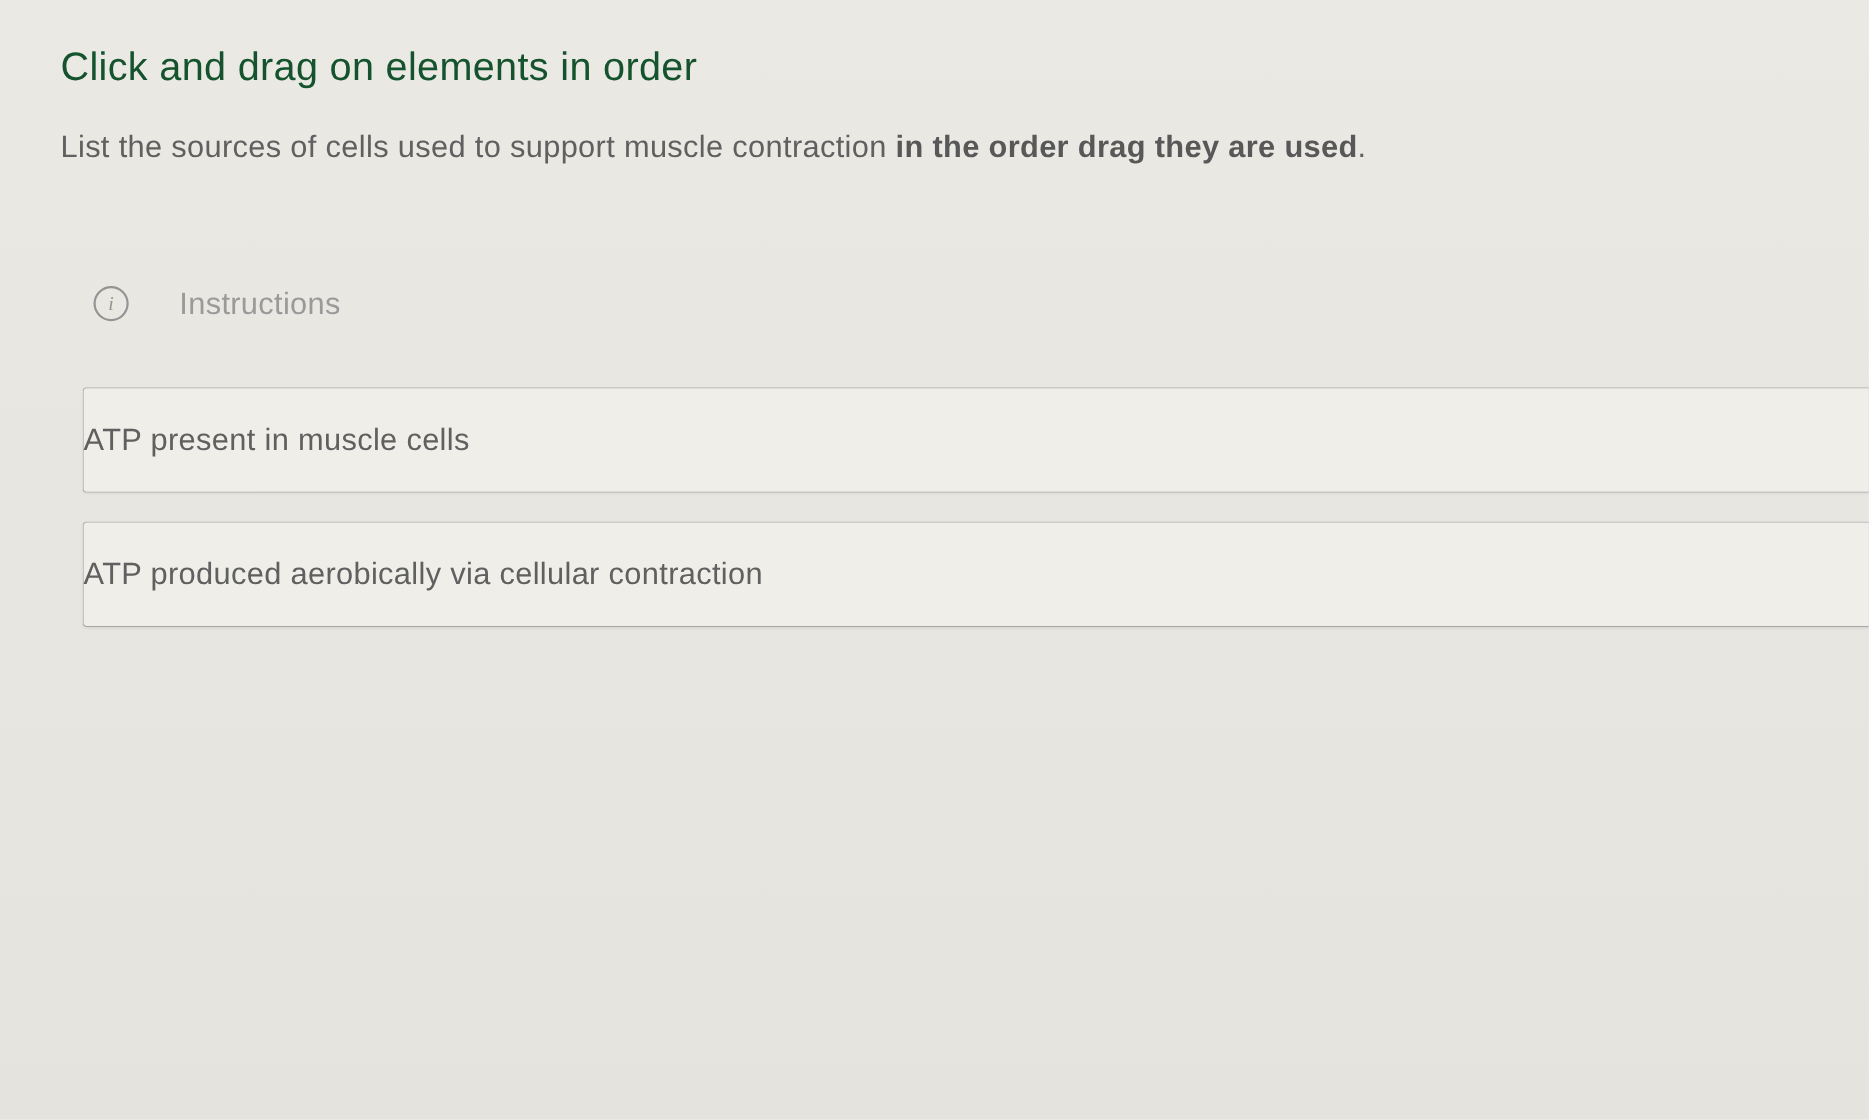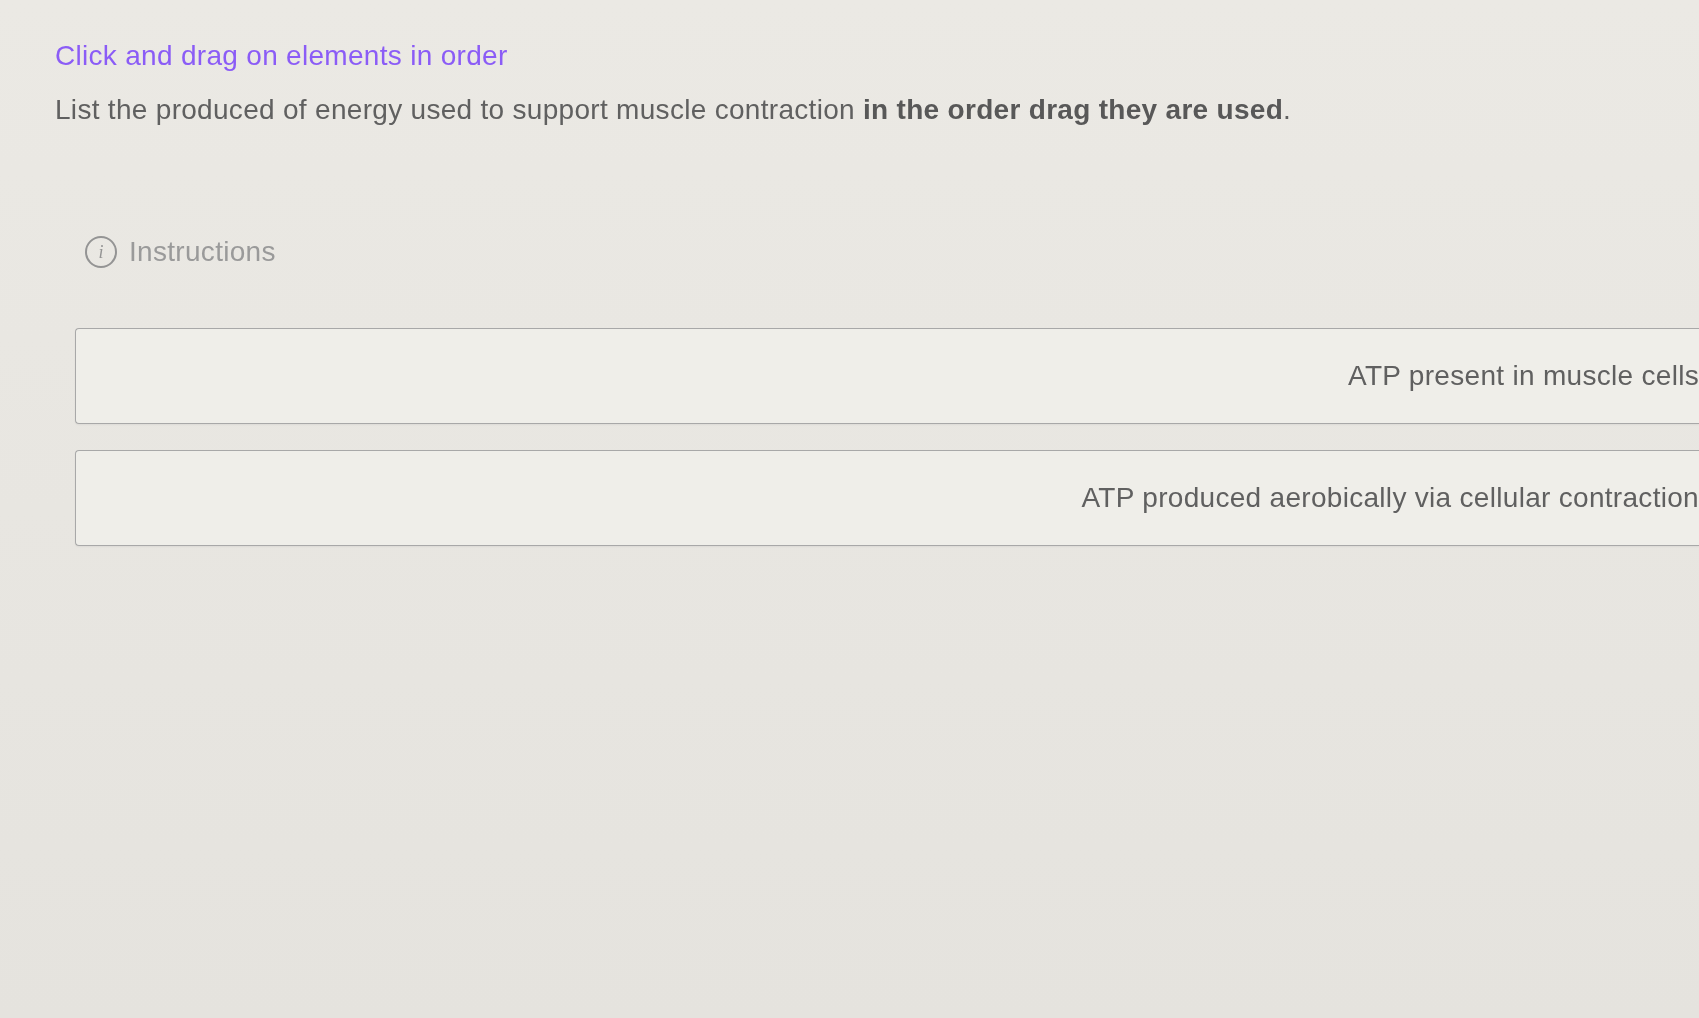--- a/index.html
+++ b/index.html
@@ -12,24 +12,24 @@
       font-family: -apple-system, BlinkMacSystemFont, 'Segoe UI', Helvetica, Arial, sans-serif;
       background: linear-gradient(to bottom, #ebe9e4 0%, #e5e3de 100%);
       width: 1699px;
       height: 1018px;
       padding: 40px 0 0 55px;
       color: #5a5a5a;
       overflow: hidden;
     }
     
     .header-text {
-      font-size: 28px;
-      color: #8b5cf6;
+      font-size: 36px;
+      color: #14532d;
       font-weight: 400;
-      margin-bottom: 22px;
+      margin-bottom: 36px;
       letter-spacing: 0.3px;
     }
     
     .question-text {
       font-size: 28px;
       color: #606060;
       font-weight: 400;
       margin-bottom: 110px;
       letter-spacing: 0.3px;
     }
@@ -60,37 +60,38 @@
       font-family: Georgia, serif;
       font-style: italic;
       font-weight: 300;
     }
     
     .instructions-label {
       font-size: 28px;
       color: #9a9a9a;
       font-weight: 400;
       letter-spacing: 0.3px;
+      margin-left: 34px;
     }
     
     .items-container {
       margin-left: 20px;
       display: flex;
       flex-direction: column;
       gap: 26px;
     }
     
     .drag-item {
       background: #efeee9;
       border: 1px solid #a8a8a8;
       border-radius: 4px 0 0 4px;
       height: 96px;
       display: flex;
       align-items: center;
-      justify-content: flex-end;
+      justify-content: flex-start;
       font-size: 28px;
       color: #606060;
       font-weight: 400;
       cursor: move;
       position: relative;
       letter-spacing: 0.3px;
       box-shadow: 0 1px 2px rgba(0,0,0,0.05);
       border-right: none;
     }
     
@@ -110,21 +111,21 @@
       width: 22px;
       height: 22px;
     }
   </style>
 </head>
 <body>
 
 <div class="header-text">Click and drag on elements in order</div>
 
 <div class="question-text">
-  <span>List the produced of energy used to support muscle contraction </span><span class="bold">in the order drag they are used</span><span>.</span>
+  <span>List the sources of cells used to support muscle contraction </span><span class="bold">in the order drag they are used</span><span>.</span>
 </div>
 
 <div class="instructions-row">
   <div class="info-icon-circle">
     <span>i</span>
   </div>
   <div class="instructions-label">Instructions</div>
 </div>
 
 <div class="items-container">

